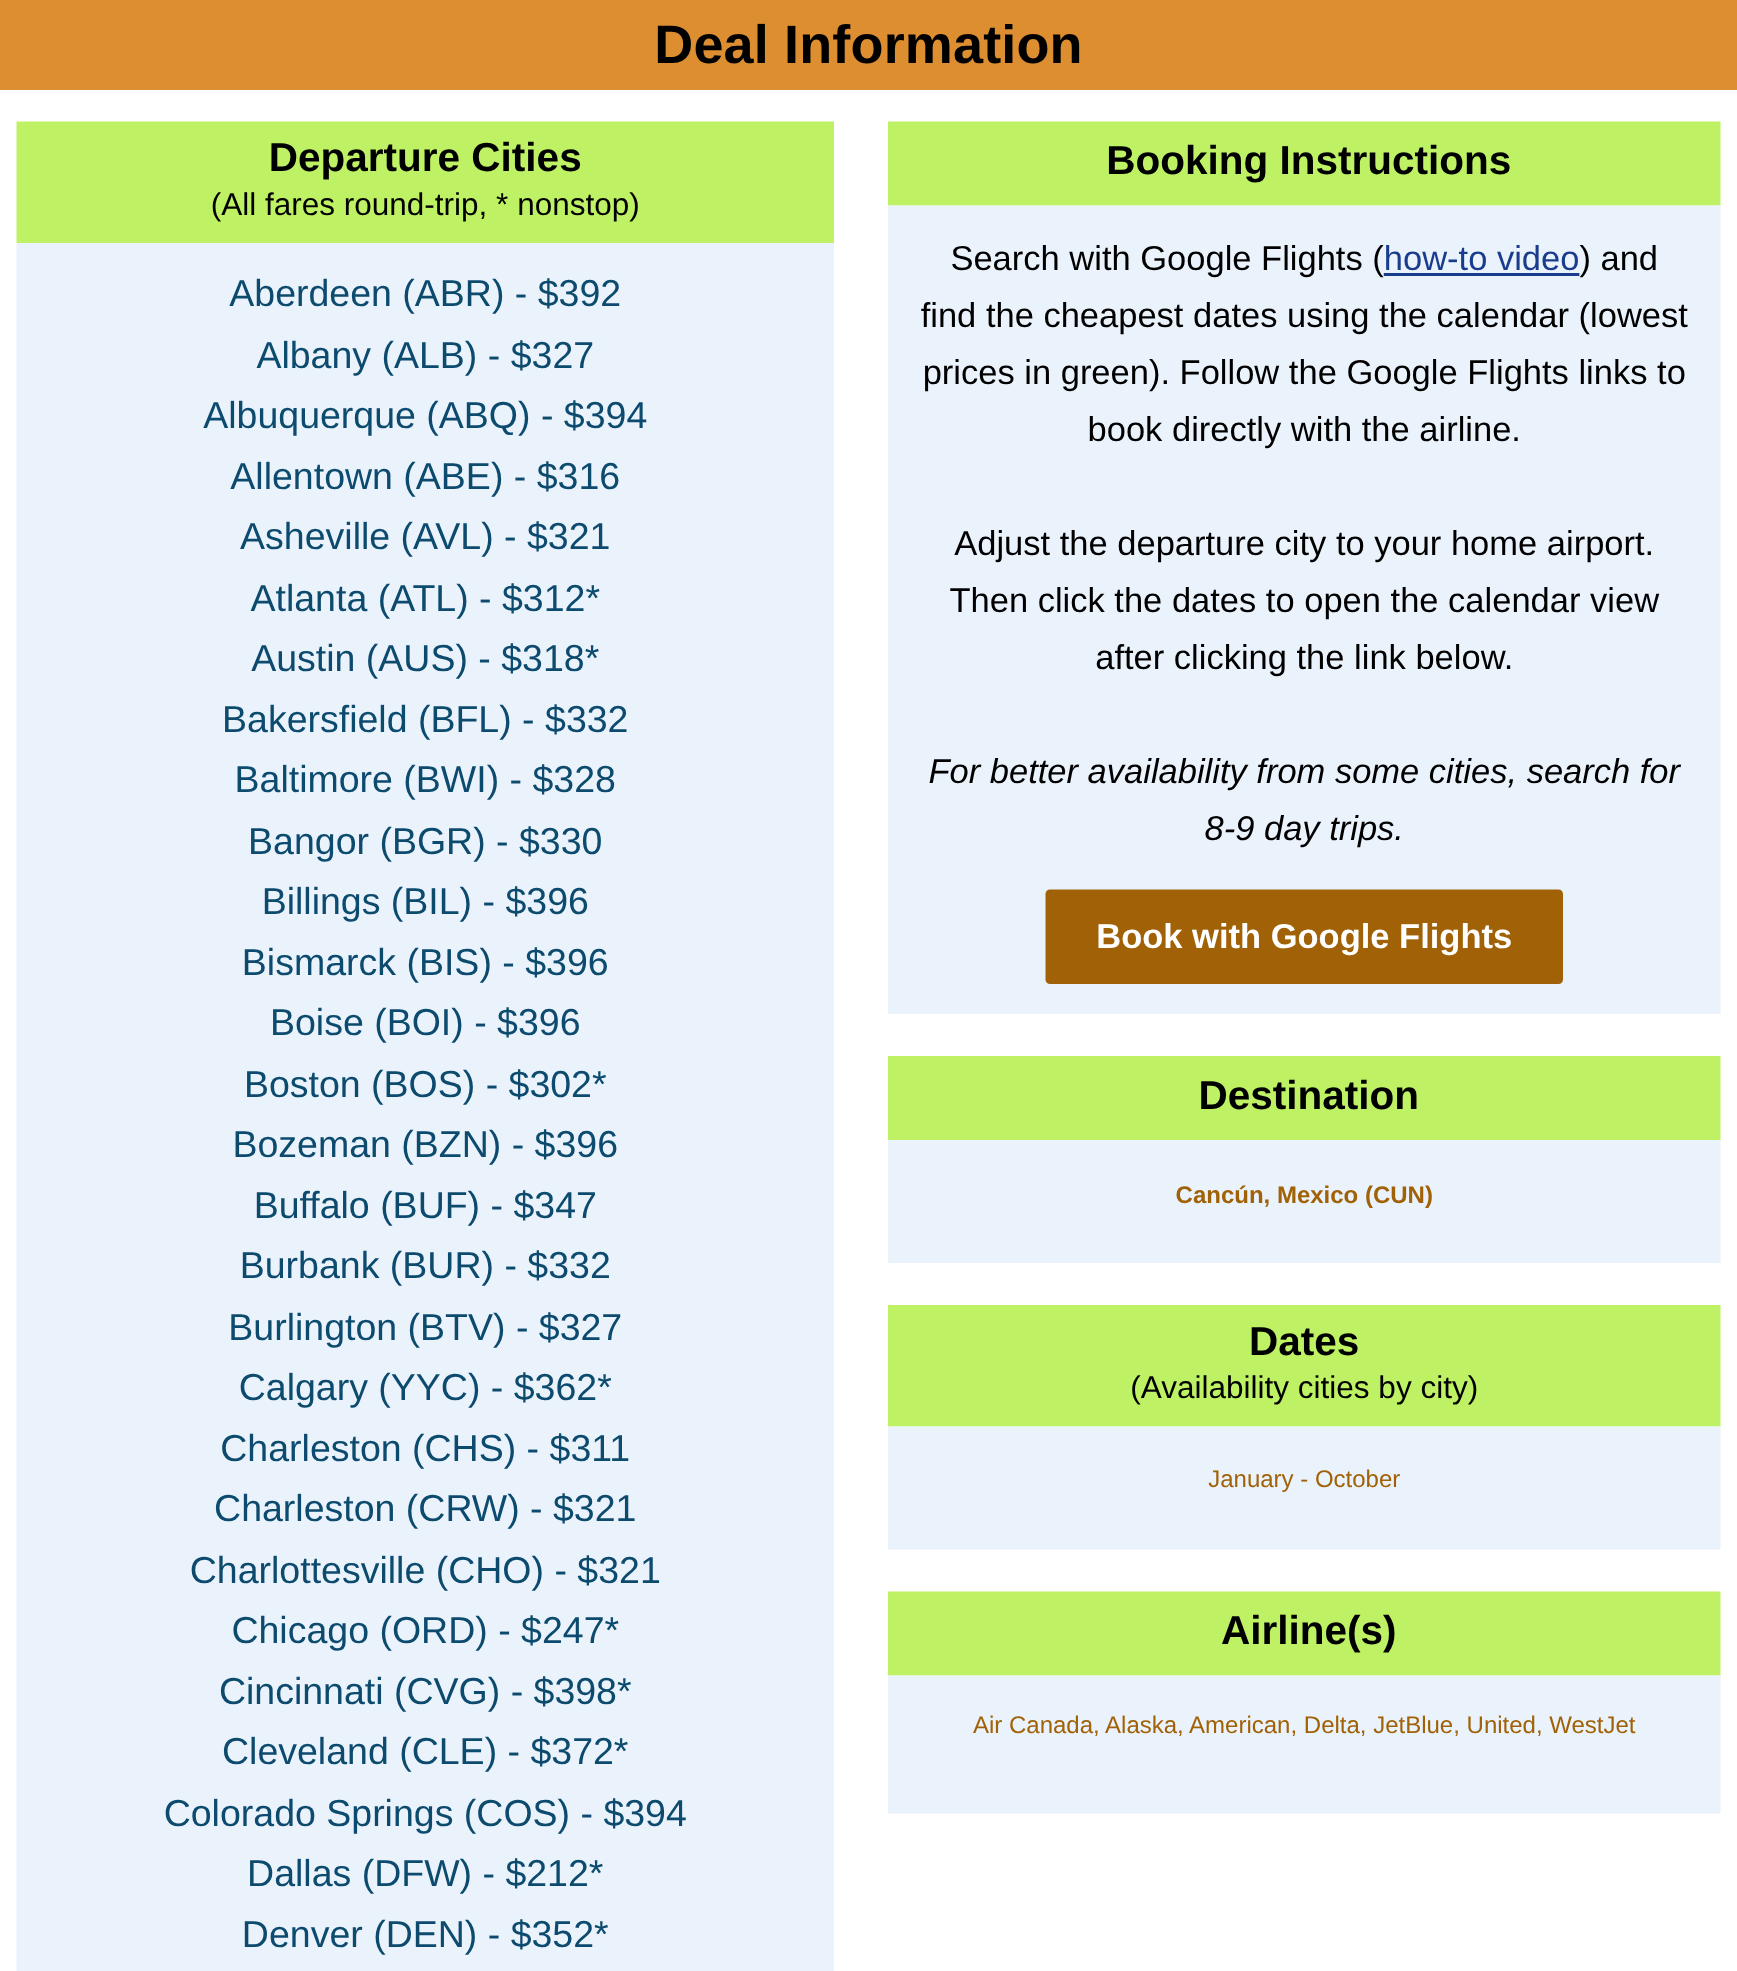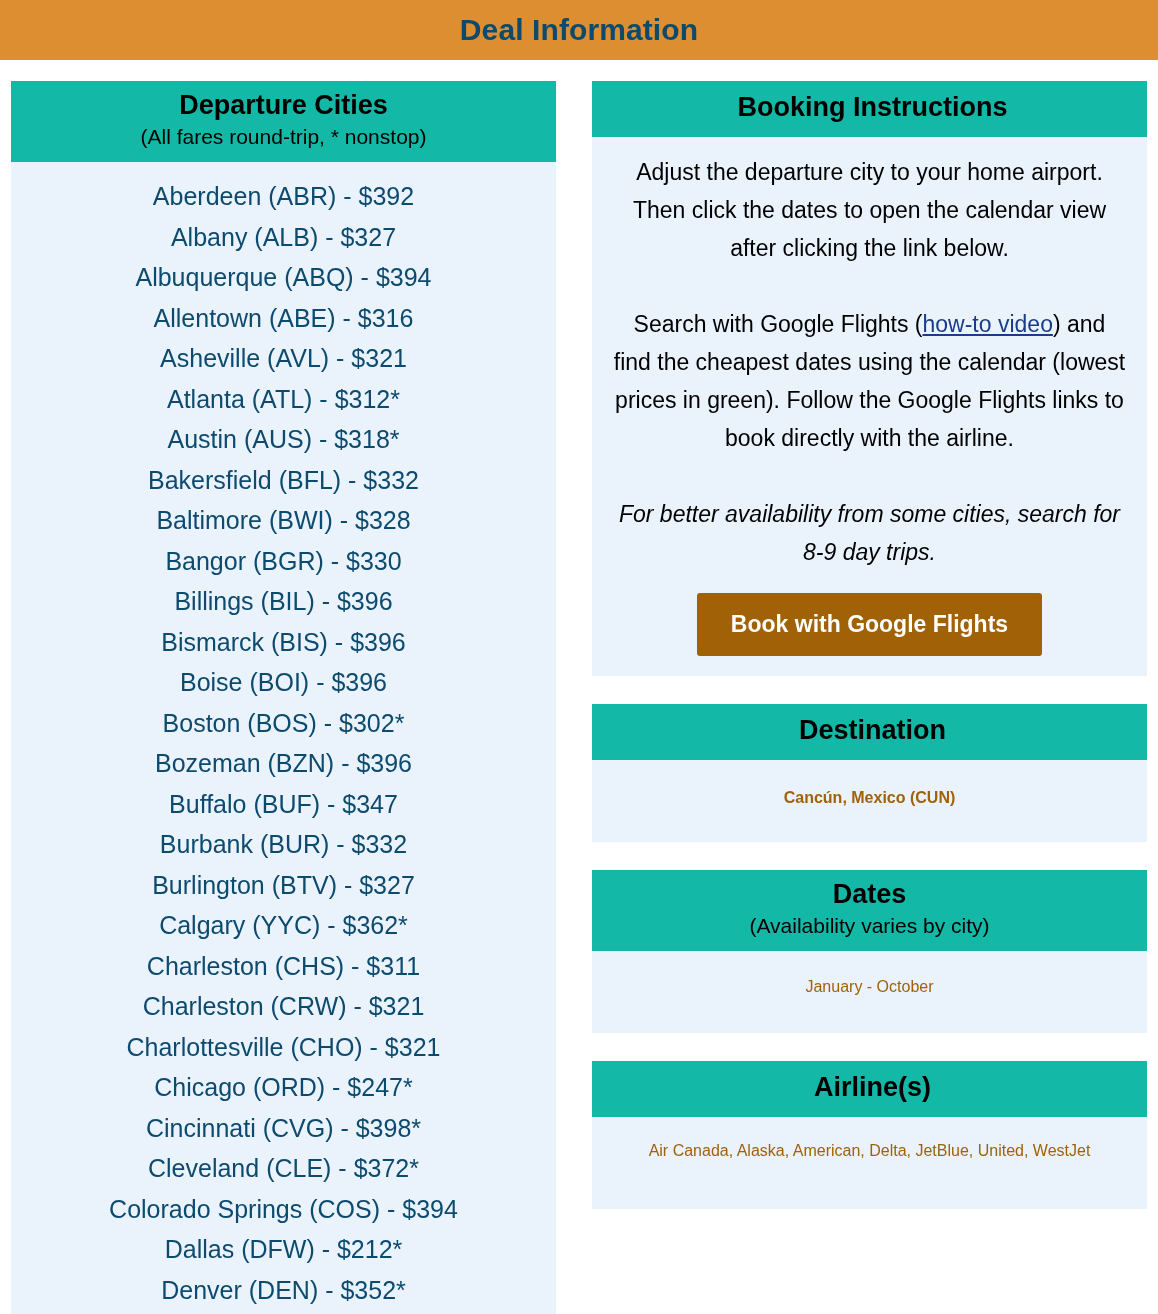--- a/index.html
+++ b/index.html
@@ -23,43 +23,43 @@
   
   .title-bar {
     width: 1158px;
     height: 60px;
     background: #dc8e31;
     display: flex;
     align-items: center;
     justify-content: center;
   }
   .title-bar-text {
-    color: #0c4a6e;
-    font-size: 30px;
+    color: #000000;
+    font-size: 36px;
     font-weight: bold;
     letter-spacing: 0.1px;
     line-height: 1;
   }
 
   
   .columns {
     display: flex;
     align-items: flex-start;
     padding: 21px 11px 0 11px;
     gap: 36px;
   }
   .col-left  { width: 545px; flex: 0 0 545px; }
   .col-right { width: 555px; flex: 0 0 555px; }
 
   
   .panel { margin-bottom: 28px; }
   .panel:last-child { margin-bottom: 0; }
 
   .panel-head {
-    background: #14b8a6;
+    background: #bef264;
     text-align: center;
     padding: 9px 10px 12px 10px;
   }
   .panel-head.compact { padding: 11px 4px 13px 10px; }
 
   .panel-title {
     font-size: 27px;
     font-weight: bold;
     color: #000000;
     line-height: 1.18;
@@ -184,43 +184,43 @@
     </div>
 
     <div class="col-right">
 
       <div class="panel">
         <div class="panel-head compact">
           <div class="panel-title">Booking Instructions</div>
         </div>
         <div class="panel-body instructions-body">
 
+          <div class="instr-para"><span>Search with Google Flights (</span><a class="instr-link">how-to video</a><span>) and find the cheapest dates using the calendar (lowest prices in green). Follow the Google Flights links to book directly with the airline.</span></div>
+
           <div class="instr-para">Adjust the departure city to your home airport. Then click the dates to open the calendar view after clicking the link below.</div>
-
-          <div class="instr-para"><span>Search with Google Flights (</span><a class="instr-link">how-to video</a><span>) and find the cheapest dates using the calendar (lowest prices in green). Follow the Google Flights links to book directly with the airline.</span></div>
 
           <div class="instr-para italic">For better availability from some cities, search for 8-9 day trips.</div>
 
           <button class="book-button">Book with Google Flights</button>
         </div>
       </div>
 
       <div class="panel">
         <div class="panel-head compact">
           <div class="panel-title">Destination</div>
         </div>
         <div class="panel-body dest-body">
           <div class="value-text bold">Cancún, Mexico (CUN)</div>
         </div>
       </div>
 
       <div class="panel">
         <div class="panel-head">
           <div class="panel-title">Dates</div>
-          <div class="panel-subtitle">(Availability varies by city)</div>
+          <div class="panel-subtitle">(Availability cities by city)</div>
         </div>
         <div class="panel-body dates-body">
           <div class="value-text">January - October</div>
         </div>
       </div>
 
       <div class="panel">
         <div class="panel-head compact">
           <div class="panel-title">Airline(s)</div>
         </div>

